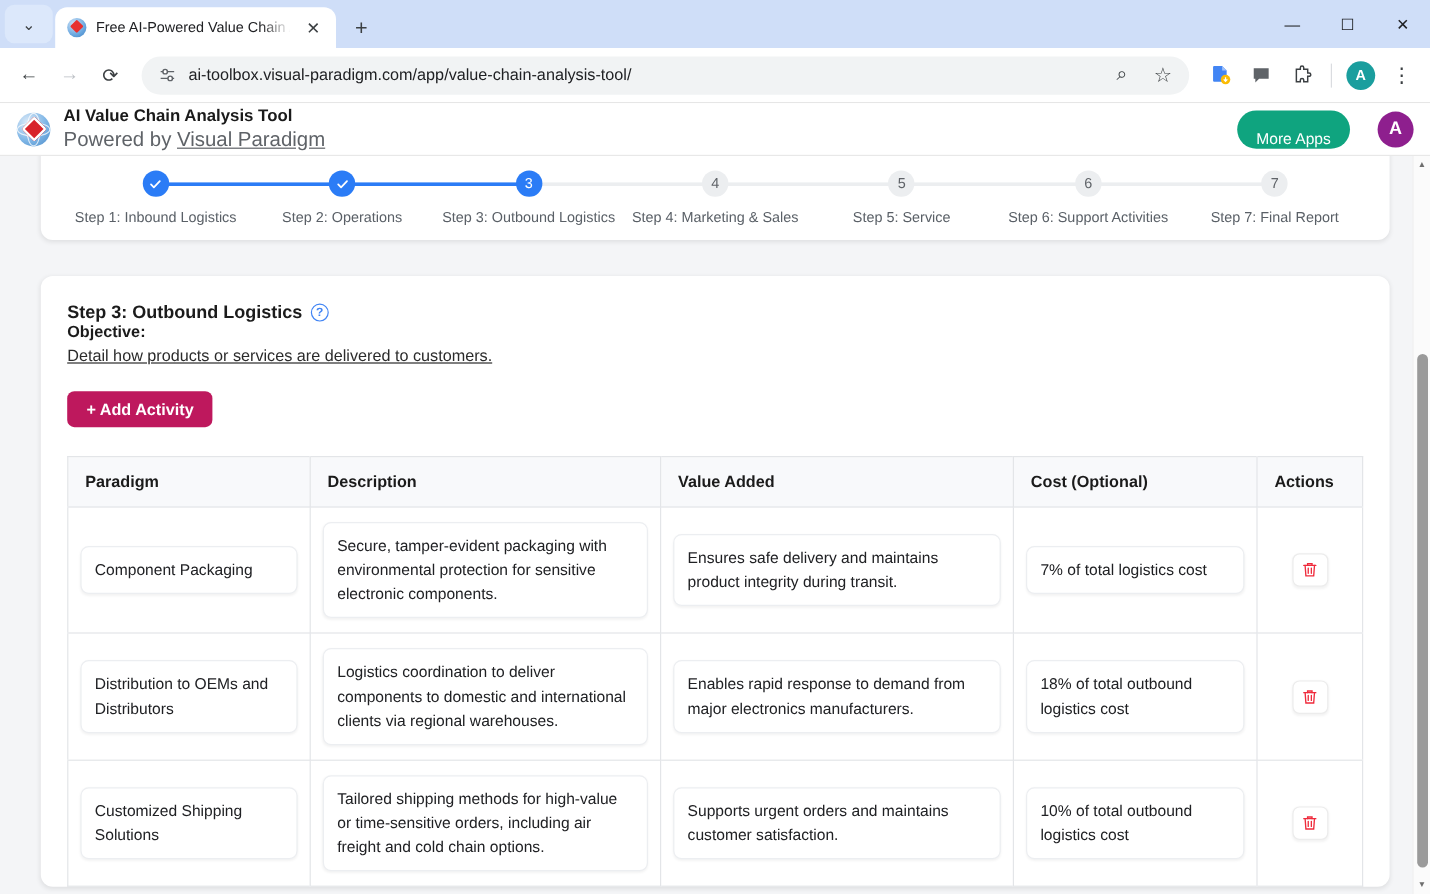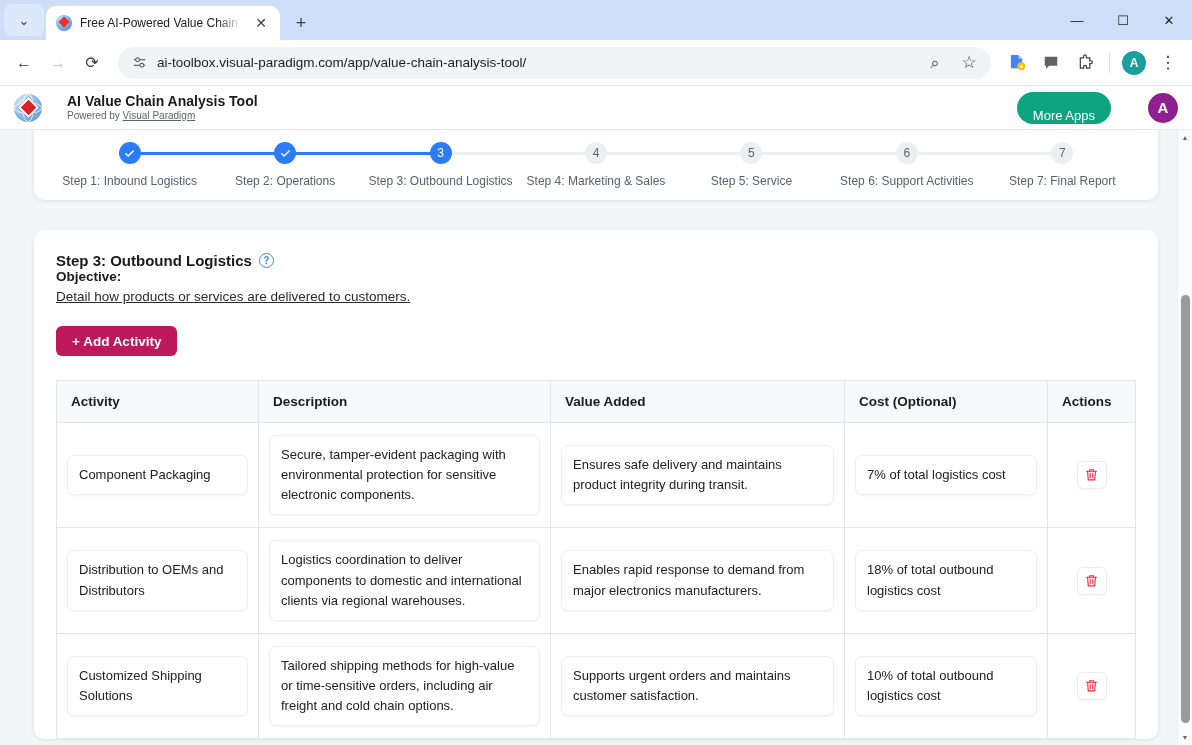--- a/index.html
+++ b/index.html
@@ -72,41 +72,41 @@
   .tb-sep { width: 1px; height: 20px; background: #dadce0; margin: 0 6px; }
   .avatar-tb {
     width: 24px; height: 24px; border-radius: 50%; background: #1a9e9e;
     color: #fff; font-size: 12px; font-weight: bold; display: flex;
     align-items: center; justify-content: center;
   }
 
   
   .app-header {
     height: 44px; background: #fff; border-bottom: 1px solid #e8e8e8;
-    display: flex; align-items: center; padding: 0 14px; gap: 25px;
+    display: flex; align-items: center; padding: 0 14px; gap: 11px;
   }
   .app-logo { width: 28px; height: 28px; position: relative; flex: 0 0 28px; }
   .app-logo .g {
     position: absolute; inset: 0; border-radius: 50%;
     background: radial-gradient(circle at 32% 28%, #dceaf8, #7fb6e6 55%, #4a8ac8);
   }
   .app-logo .g::before, .app-logo .g::after {
     content: ""; position: absolute; border: 1px solid rgba(255,255,255,.75);
     border-radius: 50%;
   }
   .app-logo .g::before { inset: 0 8px; }
   .app-logo .g::after { inset: 8px 0; }
   .app-logo .d {
     position: absolute; left: 7px; top: 6px; width: 15px; height: 15px;
     background: #d8232a; transform: rotate(45deg); border-radius: 2px;
     box-shadow: inset 0 0 0 2px #fff;
   }
   .app-titles { flex: 1 1 auto; line-height: 1.25; }
   .app-title { font-size: 14px; font-weight: bold; color: #1a1a1a; }
-  .app-sub { font-size: 10px; color: #5f6368; }
+  .app-sub { font-size: 17px; color: #5f6368; }
   .app-sub a { color: #5f6368; text-decoration: underline; }
   .more-apps {
     background: #0fa47f; color: #fff; border: none; border-radius: 16px;
     height: 28px; padding: 16px 16px; font-size: 13px;
     font-family: inherit; cursor: pointer;
   }
   .avatar-app {
     width: 30px; height: 30px; border-radius: 50%; background: #8e1f8e;
     color: #fff; font-size: 15px; font-weight: bold; display: flex;
     align-items: center; justify-content: center; margin-left: 12px;
@@ -352,21 +352,21 @@
       <table class="vc">
         <colgroup>
           <col style="width:202px">
             <col style="width:292px">
             <col style="width:294px">
           <col style="width:203px">
             <col style="width:null">
         </colgroup>
         <thead>
             <tr id="thead-row">
-              <th>Activity</th>
+              <th>Paradigm</th>
               <th>Description</th>
               <th>Value Added</th>
               <th>Cost (Optional)</th>
               <th>Actions</th>
             </tr>
           </thead>
         <tbody id="tbody">
             <tr>
               <td>
                 <div class="cell-field">Component Packaging</div>

